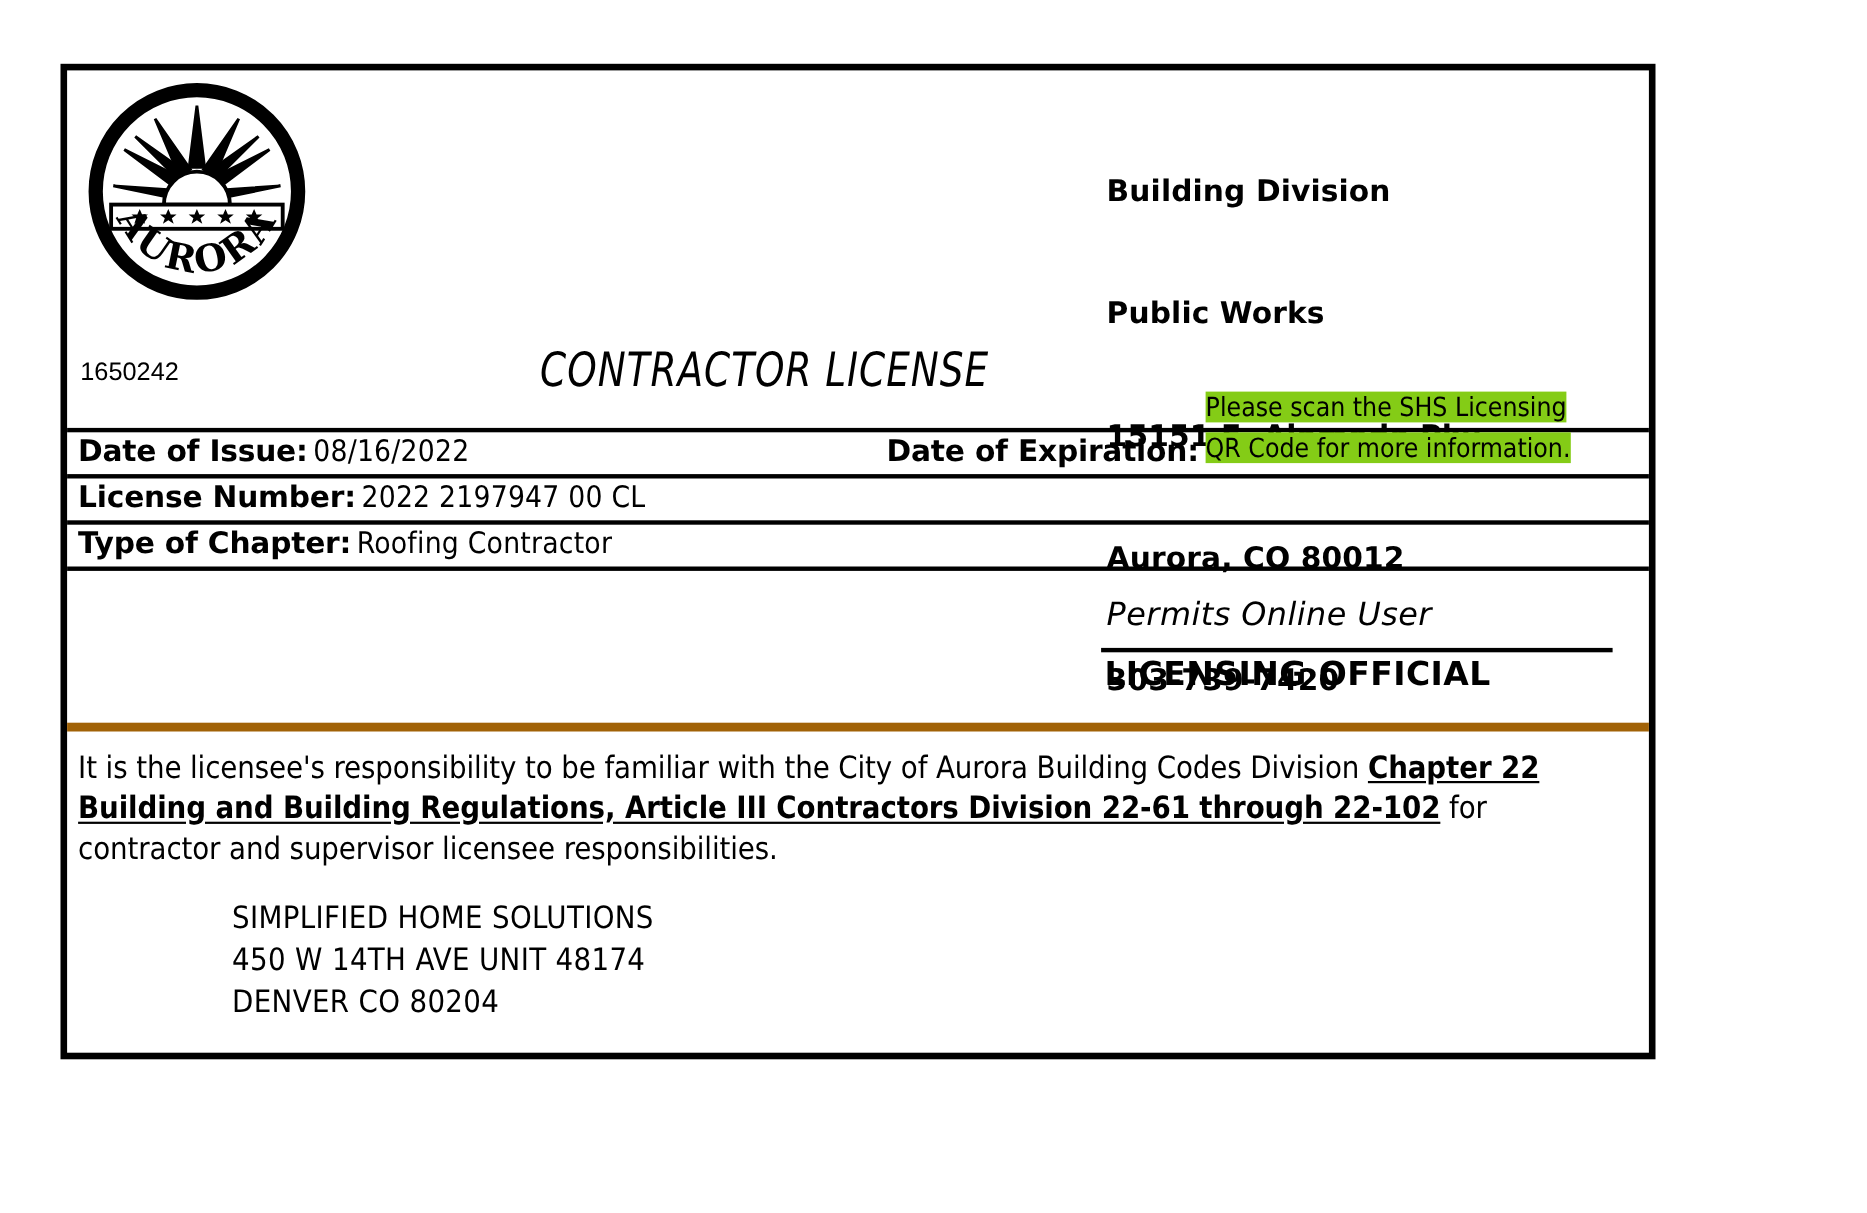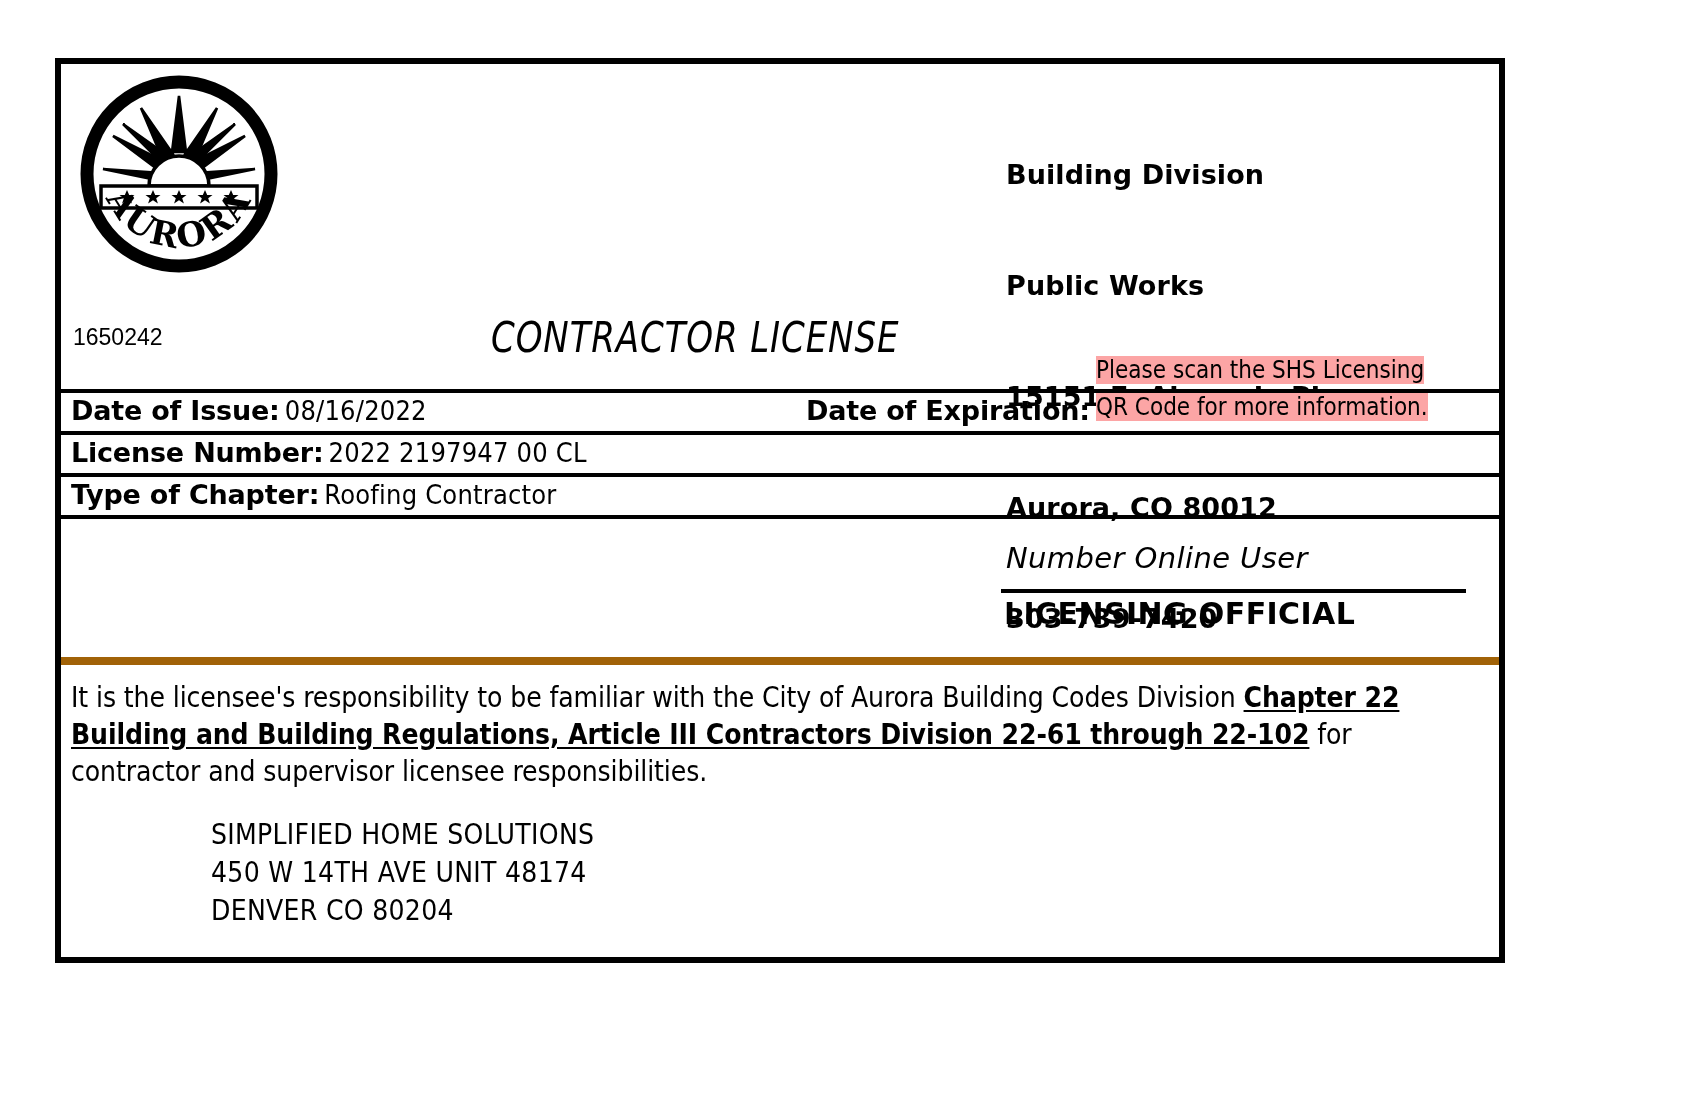--- a/index.html
+++ b/index.html
@@ -102,21 +102,21 @@
     top:288px;
     width:380px;
     font-size:24px;
     line-height:37px;
     font-family:"DejaVu Sans Condensed","Liberation Sans",sans-serif;
     font-stretch:condensed;
     text-align:left;
     z-index:5;
     background:transparent;
   }
-  .scannote span{background:#fca5a5;}
+  .scannote span{background:#84cc16;}
 
   
   .sigrow{
     position:relative;
     border-top:4px solid #000;
     height:142px;
     box-sizing:border-box;
   }
   .sigsign{
     position:absolute;
@@ -250,21 +250,21 @@
       </div>
 
     </div>
 
     <div class="scannote">
       <span>Please scan the SHS Licensing</span><br>
       <span>QR Code for more information.</span>
     </div>
 
     <div class="sigrow">
-      <div class="sigsign">Number Online User</div>
+      <div class="sigsign">Permits Online User</div>
       <div class="sigline"></div>
       <div class="sigtitle">LICENSING OFFICIAL</div>
     </div>
 
     <div class="legal">
       <div class="legaltext"><span>It is the licensee's responsibility to be familiar with the City of Aurora Building Codes Division </span><b>Chapter 22 Building and Building Regulations, Article III Contractors Division 22-61 through 22-102</b><span> for contractor and supervisor licensee responsibilities.</span></div>
 
       <div class="mailaddr">
         <div>SIMPLIFIED HOME SOLUTIONS</div>
         <div>450 W 14TH AVE UNIT 48174</div>

